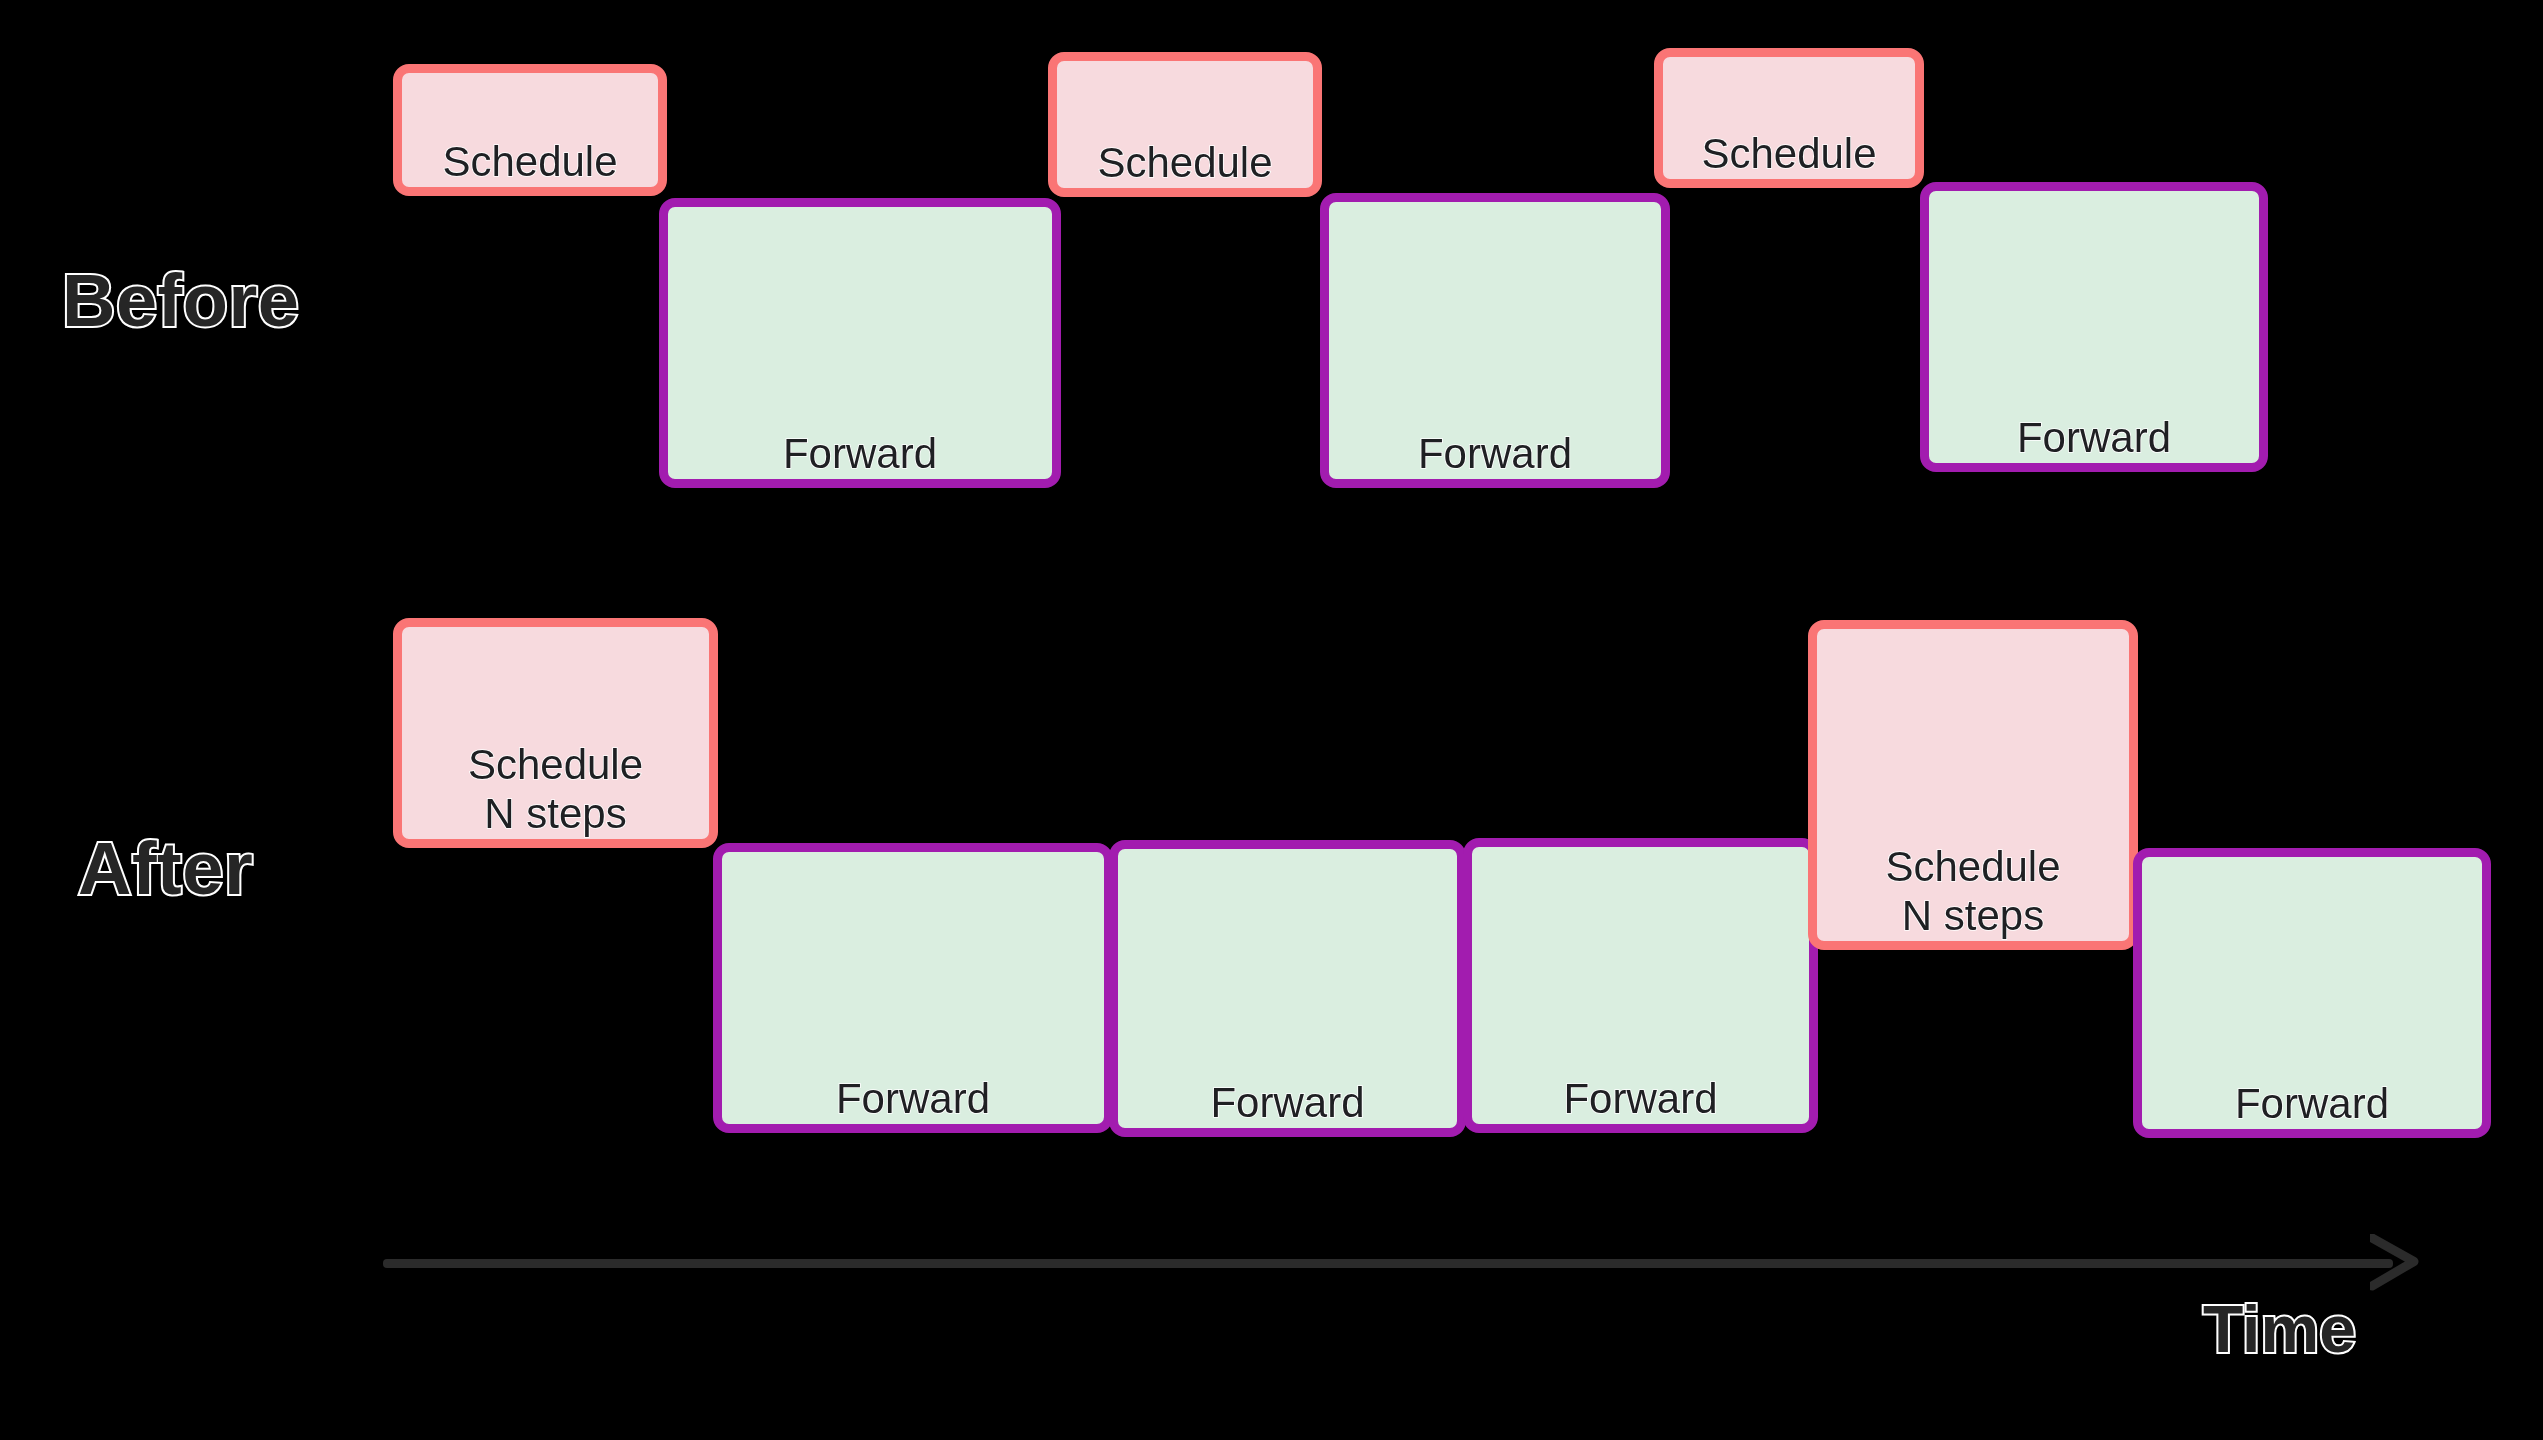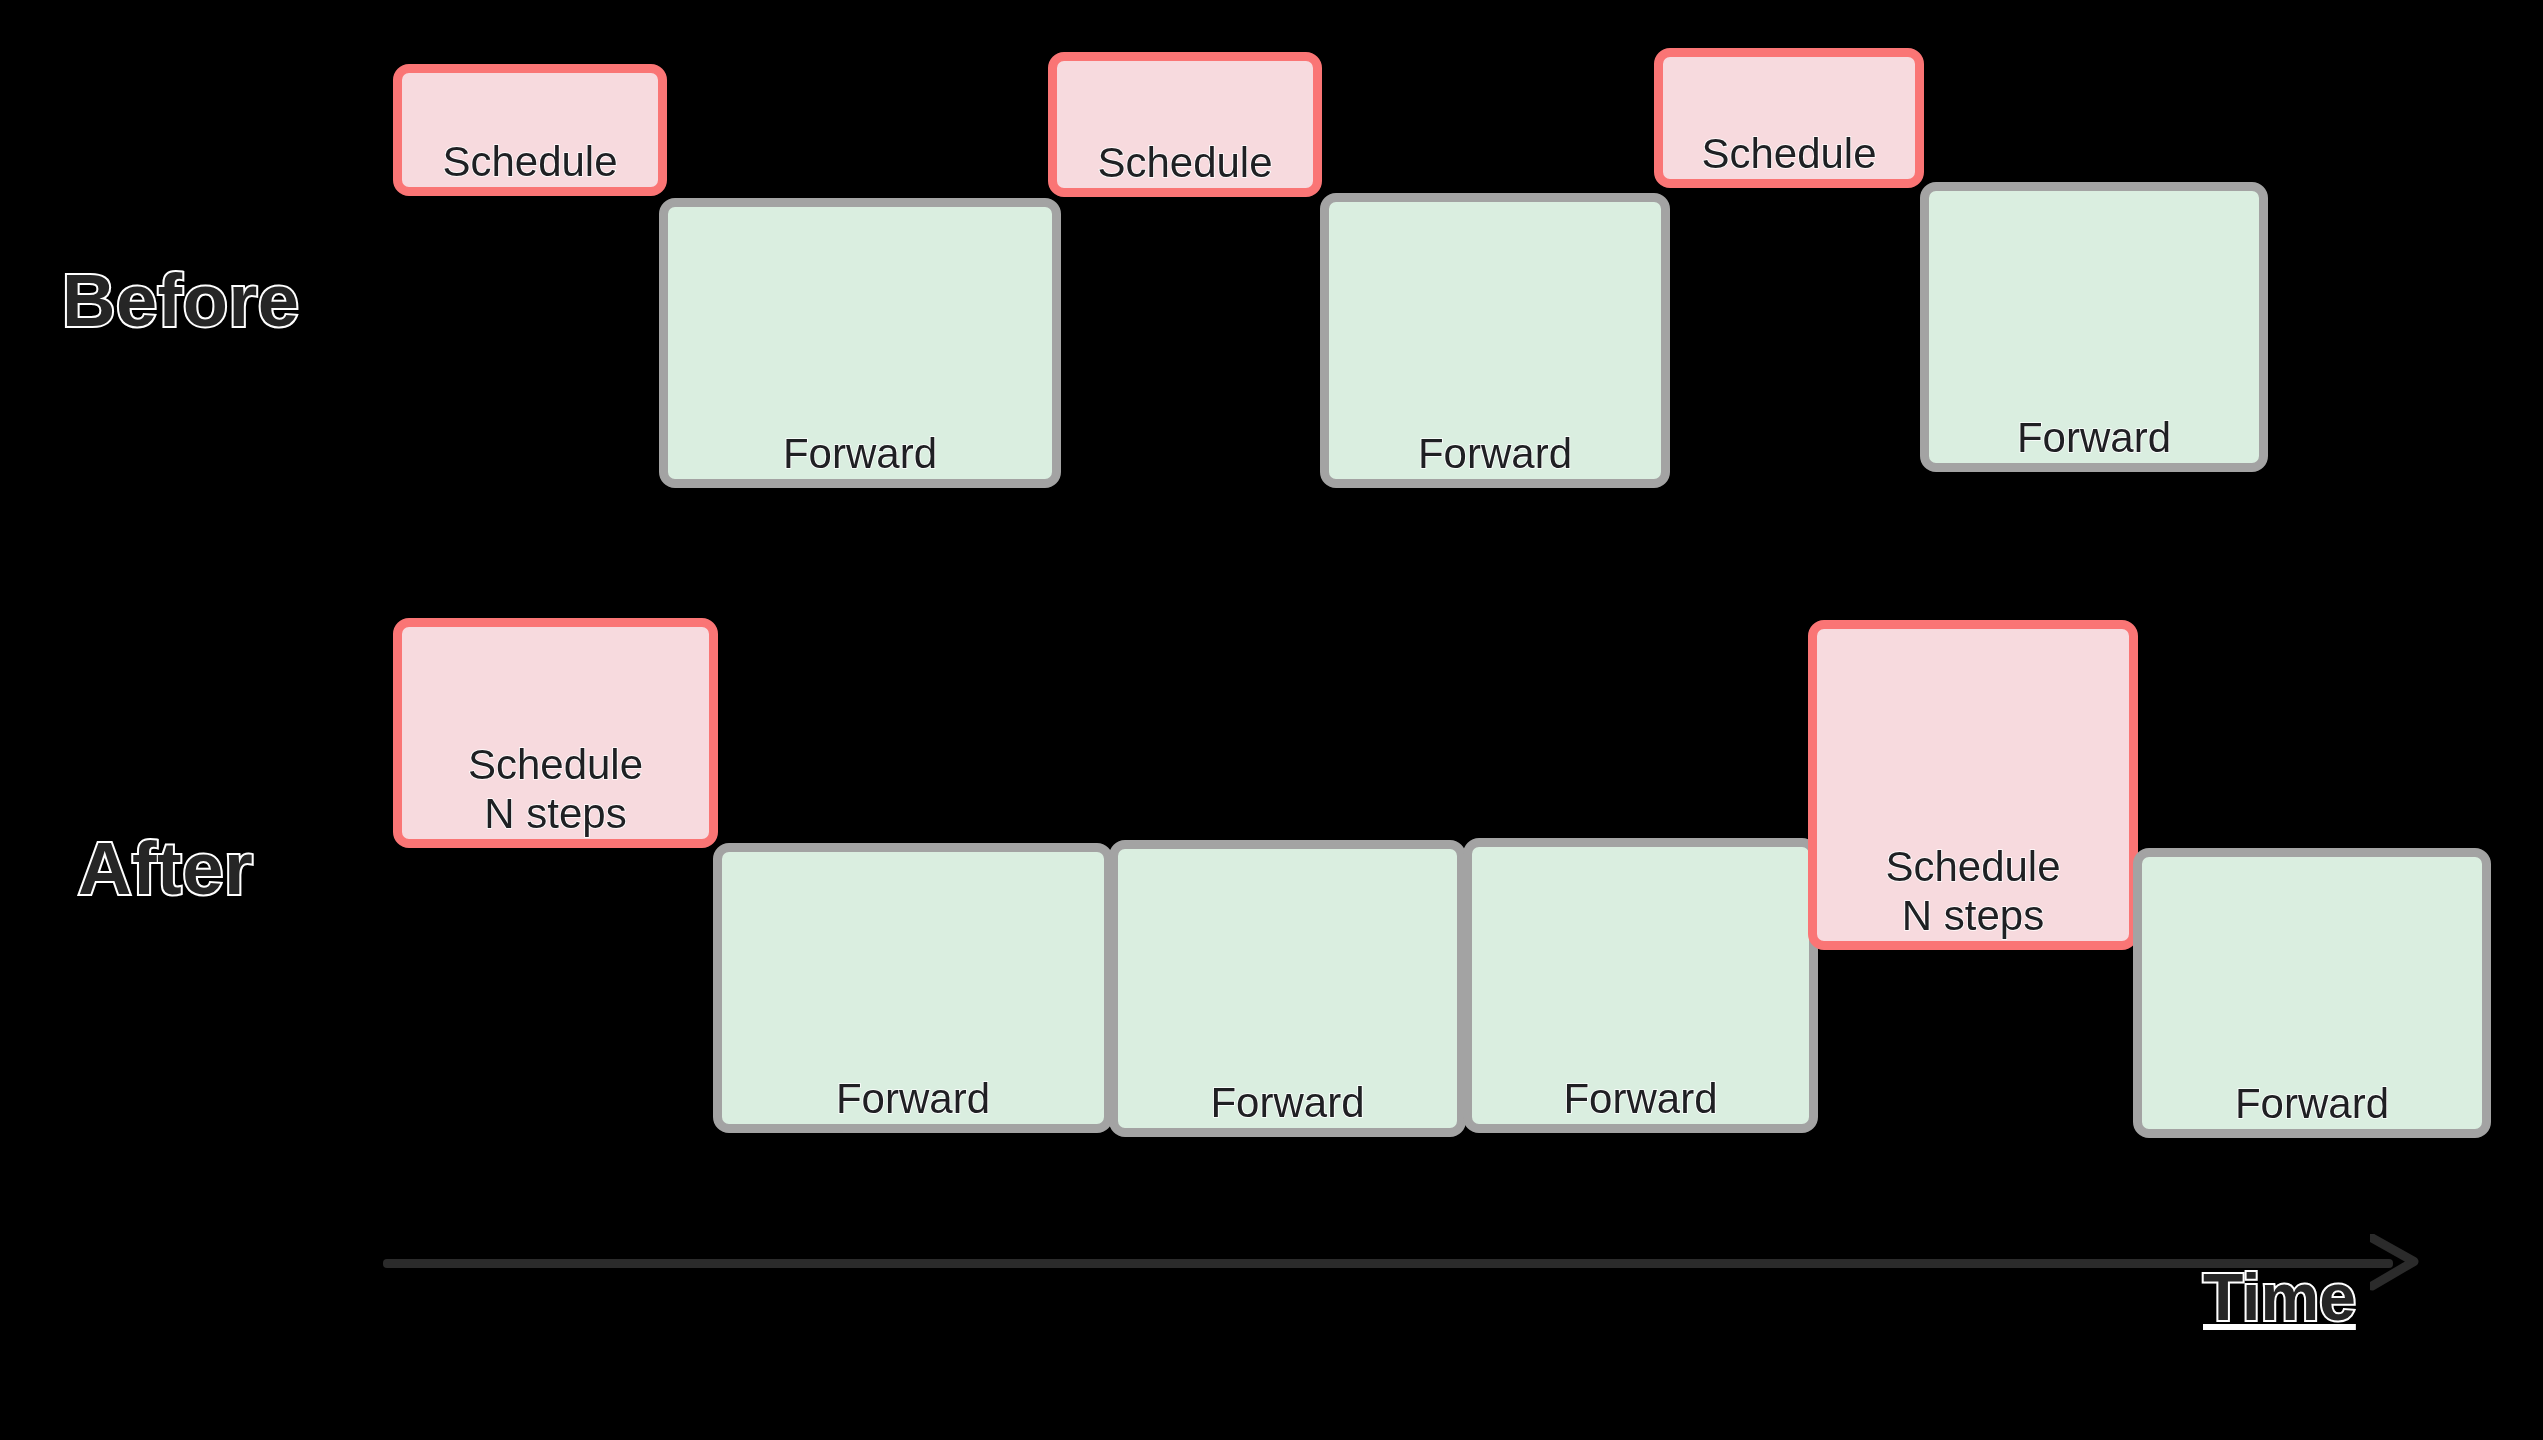--- a/index.html
+++ b/index.html
@@ -49,29 +49,28 @@
     position: absolute;
     left: 2370px;
     top: 1234px;
     width: 0;
     height: 0;
   }
   .axis-arrow svg { display: block; }
   .axis-label {
     position: absolute;
     left: 2203px;
-    top: 1264px;
+    top: 1296px;
     font-size: 66px;
     font-weight: 700;
     color: #262626;
     -webkit-text-stroke: 4px #ffffff;
     paint-order: stroke fill;
     white-space: nowrap;
     line-height: 1;
-    text-decoration: underline;
   }
 
   
   .node {
     position: absolute;
     box-sizing: border-box;
     border-radius: 16px;
     display: flex;
     align-items: flex-end;
     justify-content: center;
@@ -85,21 +84,21 @@
     paint-order: stroke fill;
     line-height: 1.18;
     white-space: pre-line;
   }
   .node.schedule {
     background: #f7dade;
     border: 9px solid #fa7575;
   }
   .node.forward {
     background: #daeee0;
-    border: 9px solid #a3a3a3;
+    border: 9px solid #a21caf;
   }
 </style>
 </head>
 <body>
 
 <div id="stage">
 
   <div class="row-label row-label-before">Before</div>
 
   <div class="row-label row-label-after">After</div>

